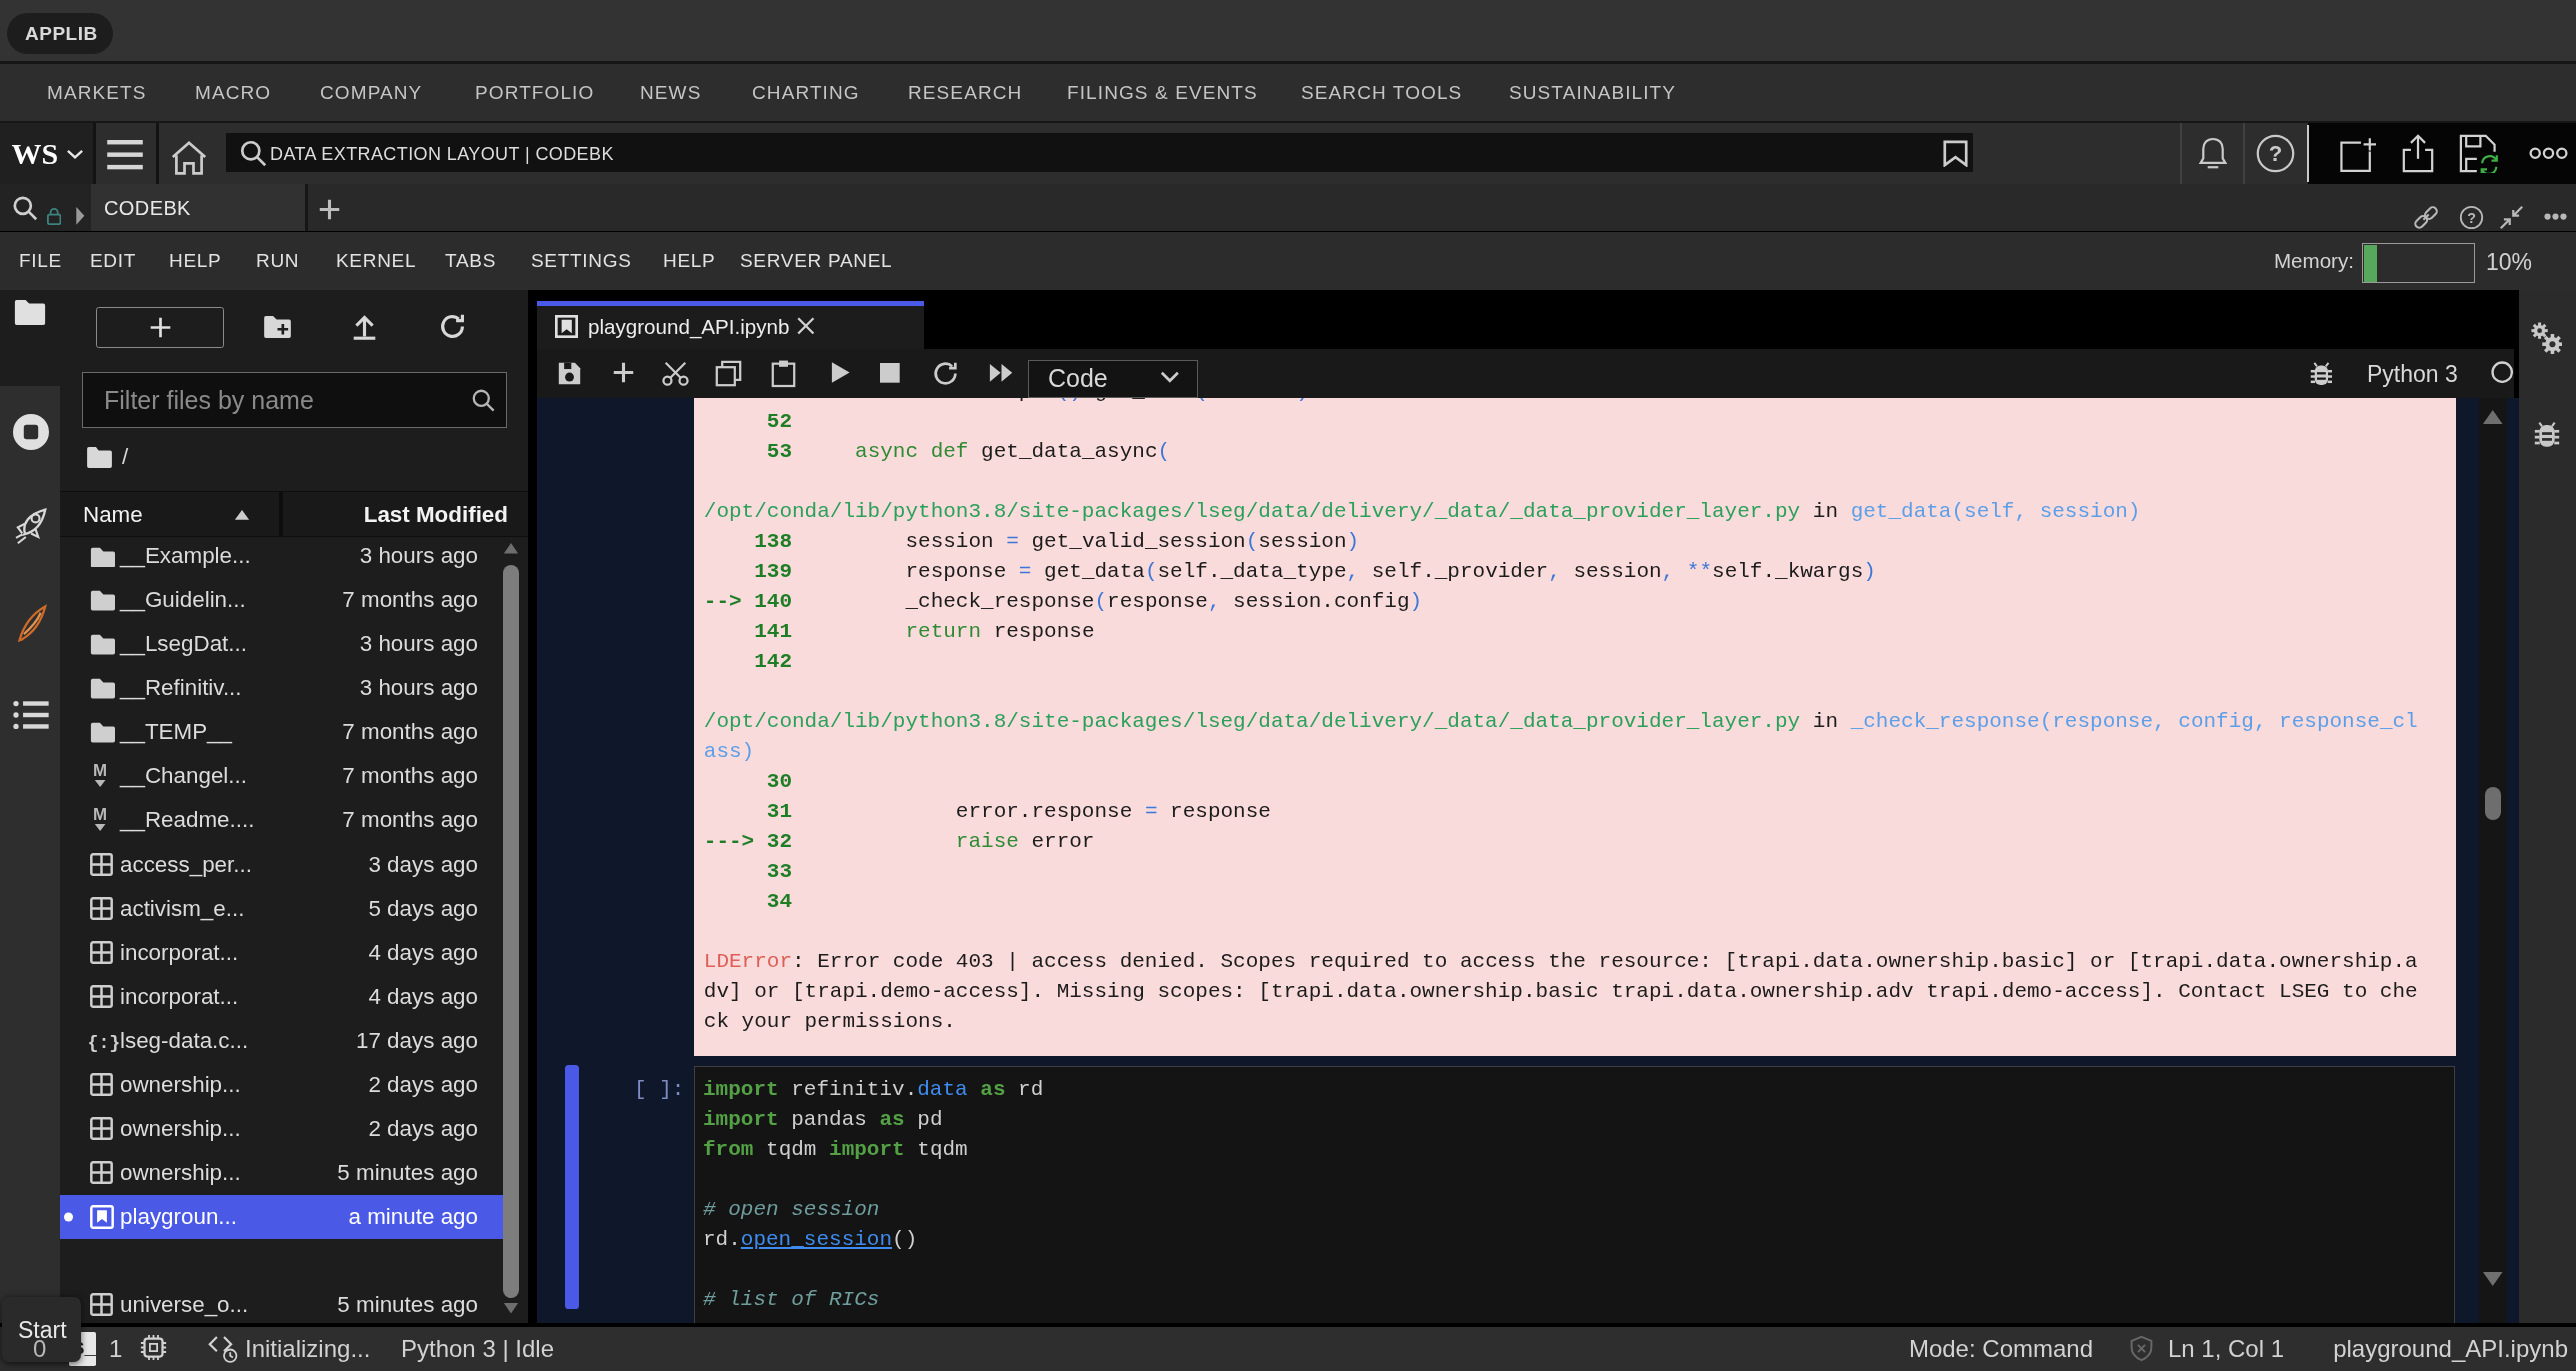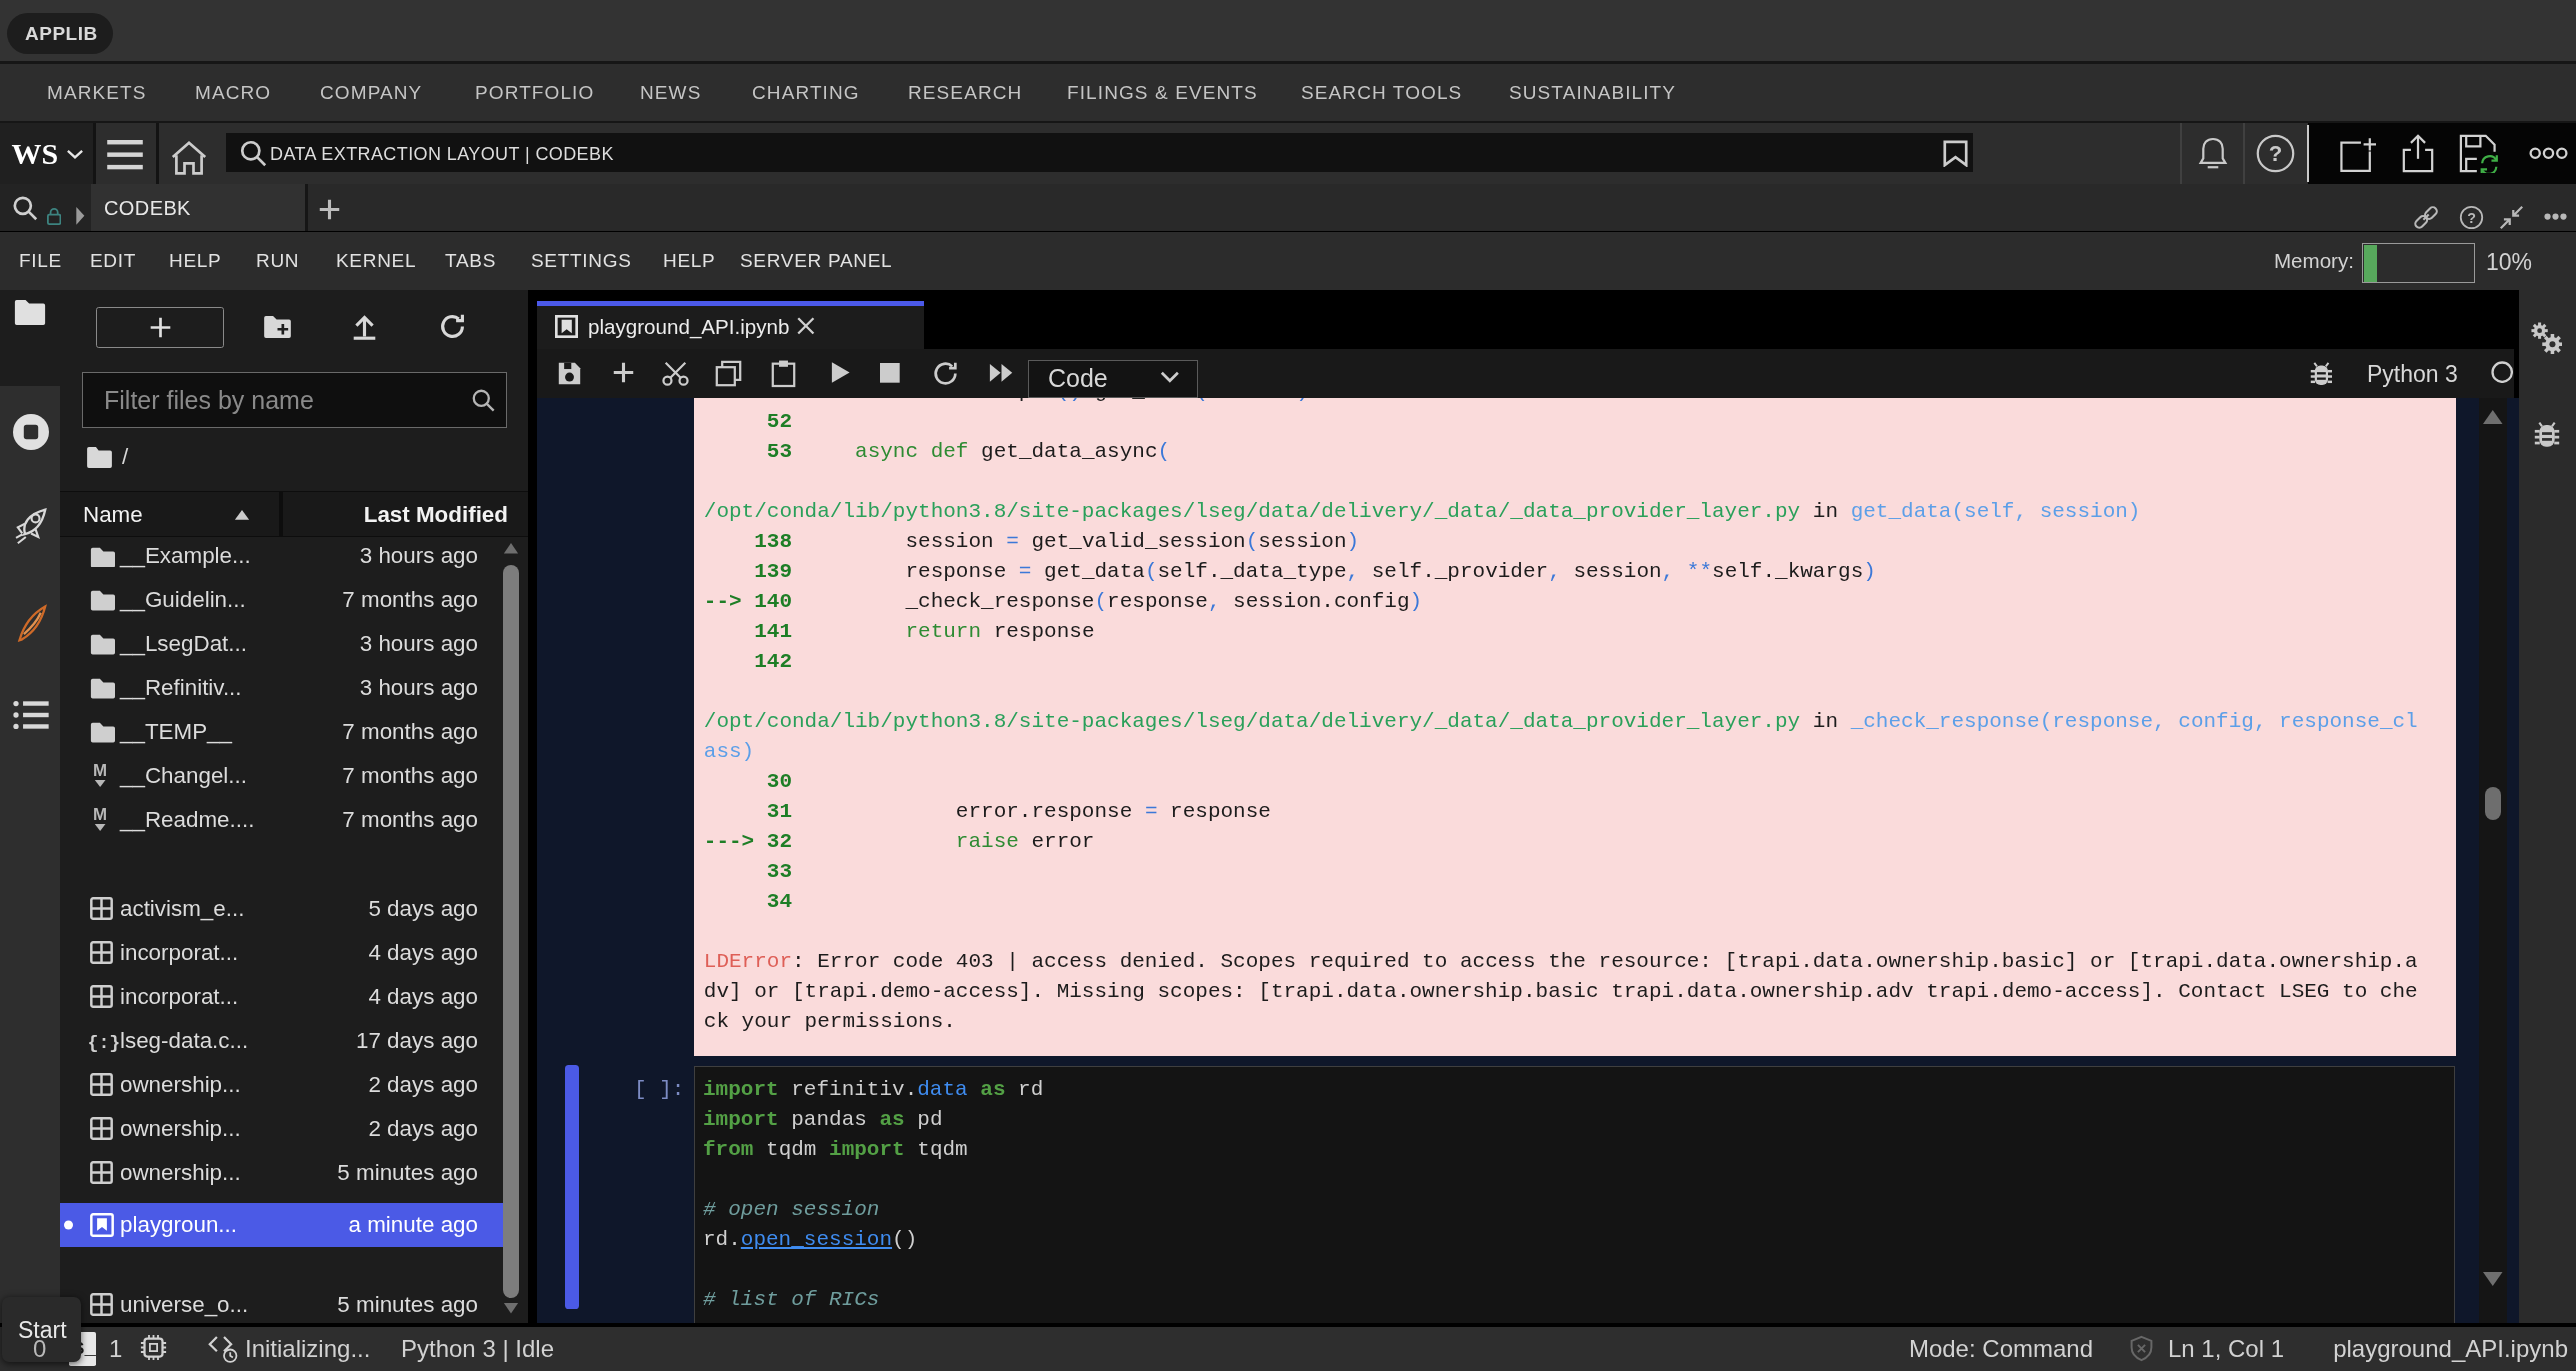--- a/index.html
+++ b/index.html
@@ -239,20 +239,28 @@
 <div class="abs" style="right:41px;top:50%;transform:translateY(-50%);color:#dcdcdc;font-size:22.4px">7 months ago</div>
 </div>
 <div class="abs" style="left:0px;top:264px;width:459px;height:44px;">
 <svg class="abs" style="left:33px;top:10px" width="14.3" height="24" viewBox="0 0 16 27" fill="none">
         <text x="8" y="14" text-anchor="middle" fill="#b8b8b8" font-family="Liberation Sans" font-weight="bold" font-size="19">M</text>
         <path d="M8 17 L14 17 L8 25 L2 17 Z" fill="#b8b8b8" transform="translate(0,1)"></path>
       </svg>
 <div class="abs" style="left:60px;top:50%;transform:translateY(-50%);color:#dcdcdc;font-size:22.4px">__Readme....</div>
 <div class="abs" style="right:41px;top:50%;transform:translateY(-50%);color:#dcdcdc;font-size:22.4px">7 months ago</div>
 </div>
+<div class="abs" style="left:0px;top:309px;width:459px;height:44px;">
+<svg class="abs" style="left:29.5px;top:10.4px" width="23" height="23" viewBox="0 0 26 26" fill="none">
+        <rect x="1.5" y="1.5" width="23" height="23" rx="2" stroke="#cfcfcf" stroke-width="2.8"></rect>
+        <path d="M13 1.5 V24.5 M1.5 13 H24.5" stroke="#cfcfcf" stroke-width="2.8"></path>
+      </svg>
+<div class="abs" style="left:60px;top:50%;transform:translateY(-50%);color:#dcdcdc;font-size:22.4px">access_per...</div>
+<div class="abs" style="right:41px;top:50%;transform:translateY(-50%);color:#dcdcdc;font-size:22.4px">3 days ago</div>
+</div>
 <div class="abs" style="left:0px;top:353px;width:459px;height:44px;">
 <svg class="abs" style="left:29.5px;top:10.4px" width="23" height="23" viewBox="0 0 26 26" fill="none">
         <rect x="1.5" y="1.5" width="23" height="23" rx="2" stroke="#cfcfcf" stroke-width="2.8"></rect>
         <path d="M13 1.5 V24.5 M1.5 13 H24.5" stroke="#cfcfcf" stroke-width="2.8"></path>
       </svg>
 <div class="abs" style="left:60px;top:50%;transform:translateY(-50%);color:#dcdcdc;font-size:22.4px">activism_e...</div>
 <div class="abs" style="right:41px;top:50%;transform:translateY(-50%);color:#dcdcdc;font-size:22.4px">5 days ago</div>
 </div>
 <div class="abs" style="left:0px;top:397px;width:459px;height:44px;">
 <svg class="abs" style="left:29.5px;top:10.4px" width="23" height="23" viewBox="0 0 26 26" fill="none">
@@ -294,21 +302,21 @@
 <div class="abs" style="right:41px;top:50%;transform:translateY(-50%);color:#dcdcdc;font-size:22.4px">2 days ago</div>
 </div>
 <div class="abs" style="left:0px;top:617px;width:459px;height:44px;">
 <svg class="abs" style="left:29.5px;top:10.4px" width="23" height="23" viewBox="0 0 26 26" fill="none">
         <rect x="1.5" y="1.5" width="23" height="23" rx="2" stroke="#cfcfcf" stroke-width="2.8"></rect>
         <path d="M13 1.5 V24.5 M1.5 13 H24.5" stroke="#cfcfcf" stroke-width="2.8"></path>
       </svg>
 <div class="abs" style="left:60px;top:50%;transform:translateY(-50%);color:#dcdcdc;font-size:22.4px">ownership...</div>
 <div class="abs" style="right:41px;top:50%;transform:translateY(-50%);color:#dcdcdc;font-size:22.4px">5 minutes ago</div>
 </div>
-<div class="abs" style="left:0px;top:661px;width:459px;height:44px;background:#4b5ae6;margin-top:8px;">
+<div class="abs" style="left:0px;top:661px;width:459px;height:44px;background:#4b5ae6;">
 <div class="abs" style="left:3.6px;top:50%;transform:translateY(-50%);width:9px;height:9px;border-radius:50%;background:#fff"></div>
 <svg class="abs" style="left:29.5px;top:10px" width="24" height="24" viewBox="0 0 27 27" fill="none">
         <rect x="1.5" y="1.5" width="24" height="24" rx="2" stroke="#ffffff" stroke-width="2.8"></rect>
         <path d="M8 6 H19 V20 L13.5 15.8 L8 20 Z" fill="#ffffff"></path>
       </svg>
 <div class="abs" style="left:60px;top:50%;transform:translateY(-50%);color:#ffffff;font-size:22.4px">playgroun...</div>
 <div class="abs" style="right:41px;top:50%;transform:translateY(-50%);color:#ffffff;font-size:22.4px">a minute ago</div>
 </div>
 <div class="abs" style="left:0px;top:749px;width:459px;height:44px;">
 <svg class="abs" style="left:29.5px;top:10.4px" width="23" height="23" viewBox="0 0 26 26" fill="none">

